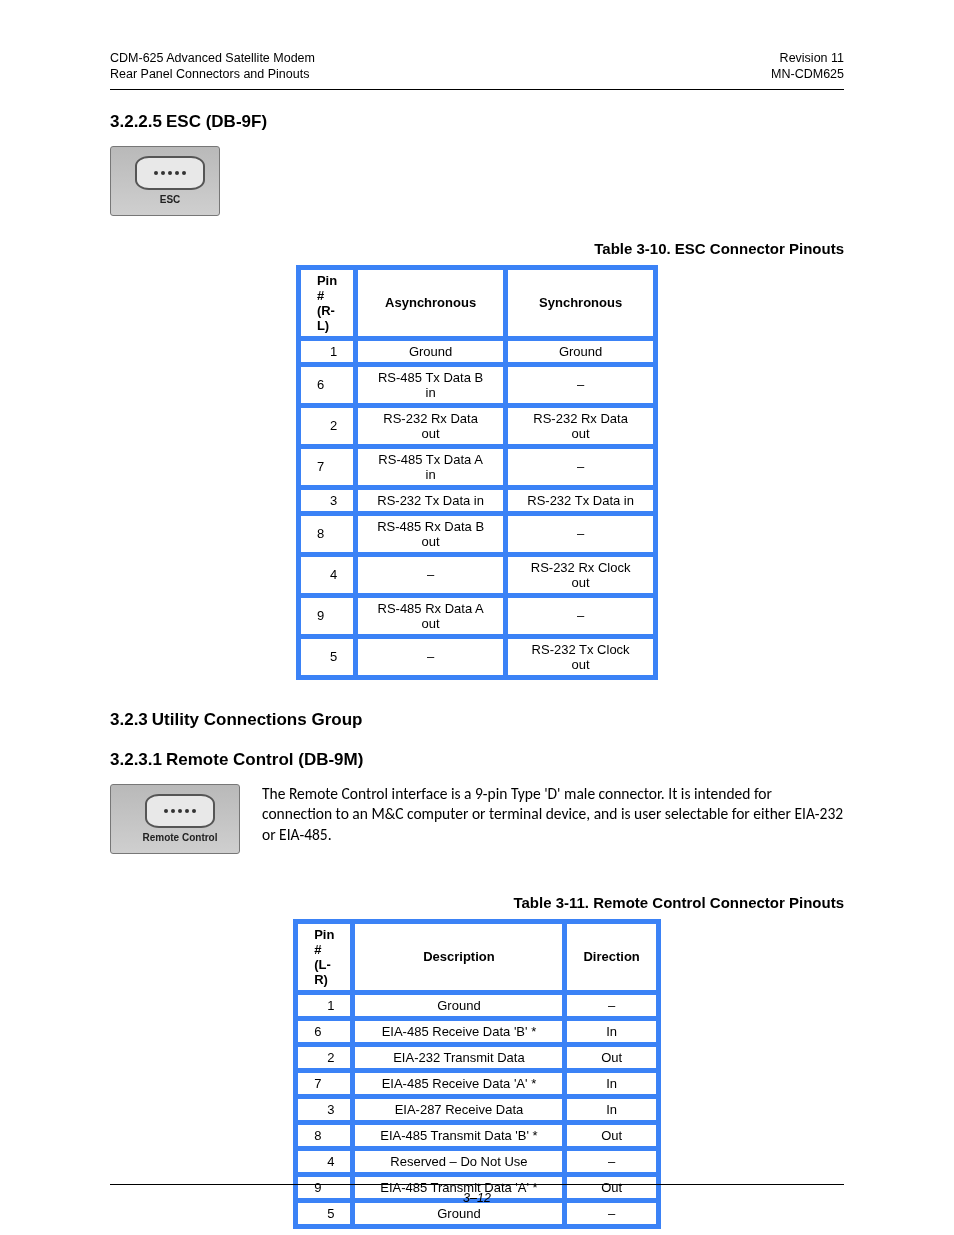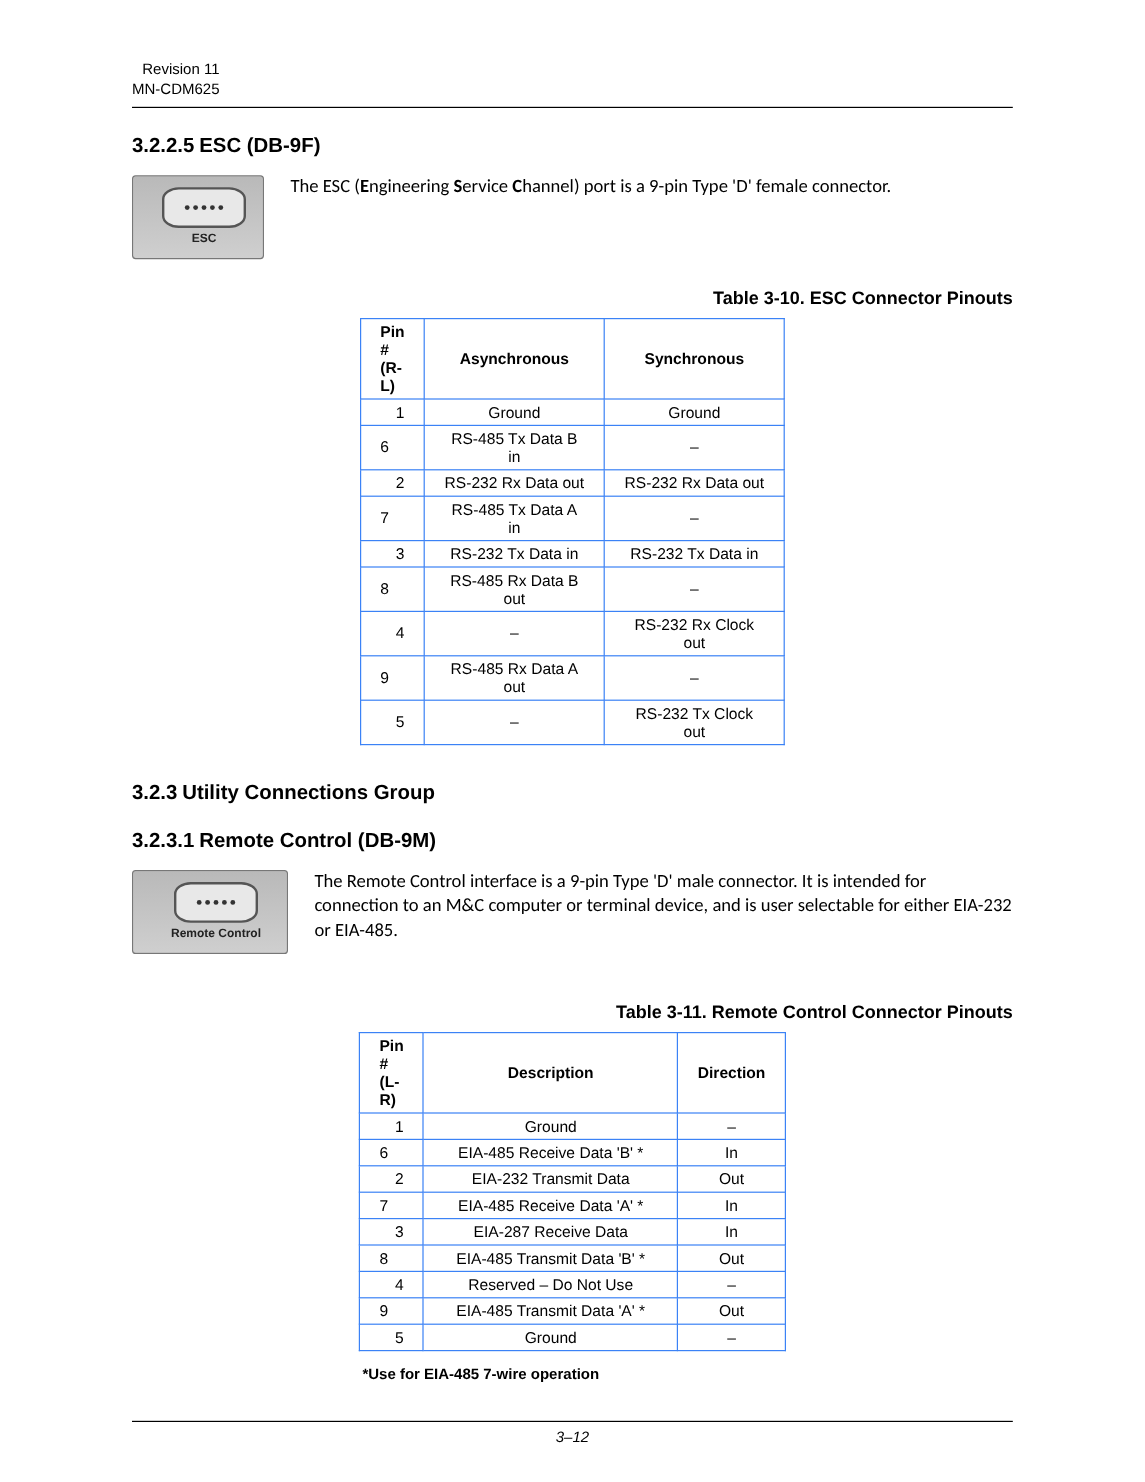--- a/index.html
+++ b/index.html
@@ -61,21 +61,21 @@
     font-size: 15px;
     margin-top: 24px;
     margin-bottom: 8px;
   }
   table.pinout {
     border-collapse: collapse;
     margin: 0 auto;
     font-size: 13px;
   }
   table.pinout th, table.pinout td {
-    border: 1px solid #3b82f6;
+    border: 5px solid #3b82f6;
     padding: 3px 16px;
     height: 22px;
   }
   table.pinout th {
     font-weight: bold;
     text-align: center;
     vertical-align: middle;
   }
   .col-pin { width: 50px; text-align: right; }
   .col-async { width: 150px; text-align: center; }
@@ -102,20 +102,24 @@
     bottom: 30px; left:0; right:0;
     text-align: center;
     font-size: 12.5px;
     font-style: italic;
   }
 </style>
 </head>
 <body>
 
 <div class="header-row">
+  <div>
+    <div>CDM-625 Advanced Satellite Modem</div>
+    <div>Rear Panel Connectors and Pinouts</div>
+  </div>
   <div style="text-align:right">
     <div>Revision 11</div>
     <div>MN-CDM625</div>
   </div>
 </div>
 <hr class="header-rule">
 
 <div class="sect-heading">
   <span class="num">3.2.2.5</span>
   <span>ESC (DB-9F)</span>
@@ -125,23 +129,20 @@
   <div class="conn-img">
     <div class="port">
         <span></span>
         <span></span>
         <span></span>
         <span></span>
         <span></span>
       </div>
     <div style="font-weight:bold">ESC</div>
   </div>
-  <p class="body-text">
-    <span>The ESC (</span><b>E</b><span>ngineering </span><b>S</b><span>ervice </span><b>C</b><span>hannel) port is a 9-pin Type 'D' female connector.</span>
-  </p>
 </div>
 
 <div class="table-caption">Table 3-10.  ESC Connector Pinouts</div>
 <table class="pinout">
   <thead>
     <tr>
       <th class="col-pin" style="text-align:left">
         <div>Pin #</div>
         <div>(R-L)</div>
       </th>

